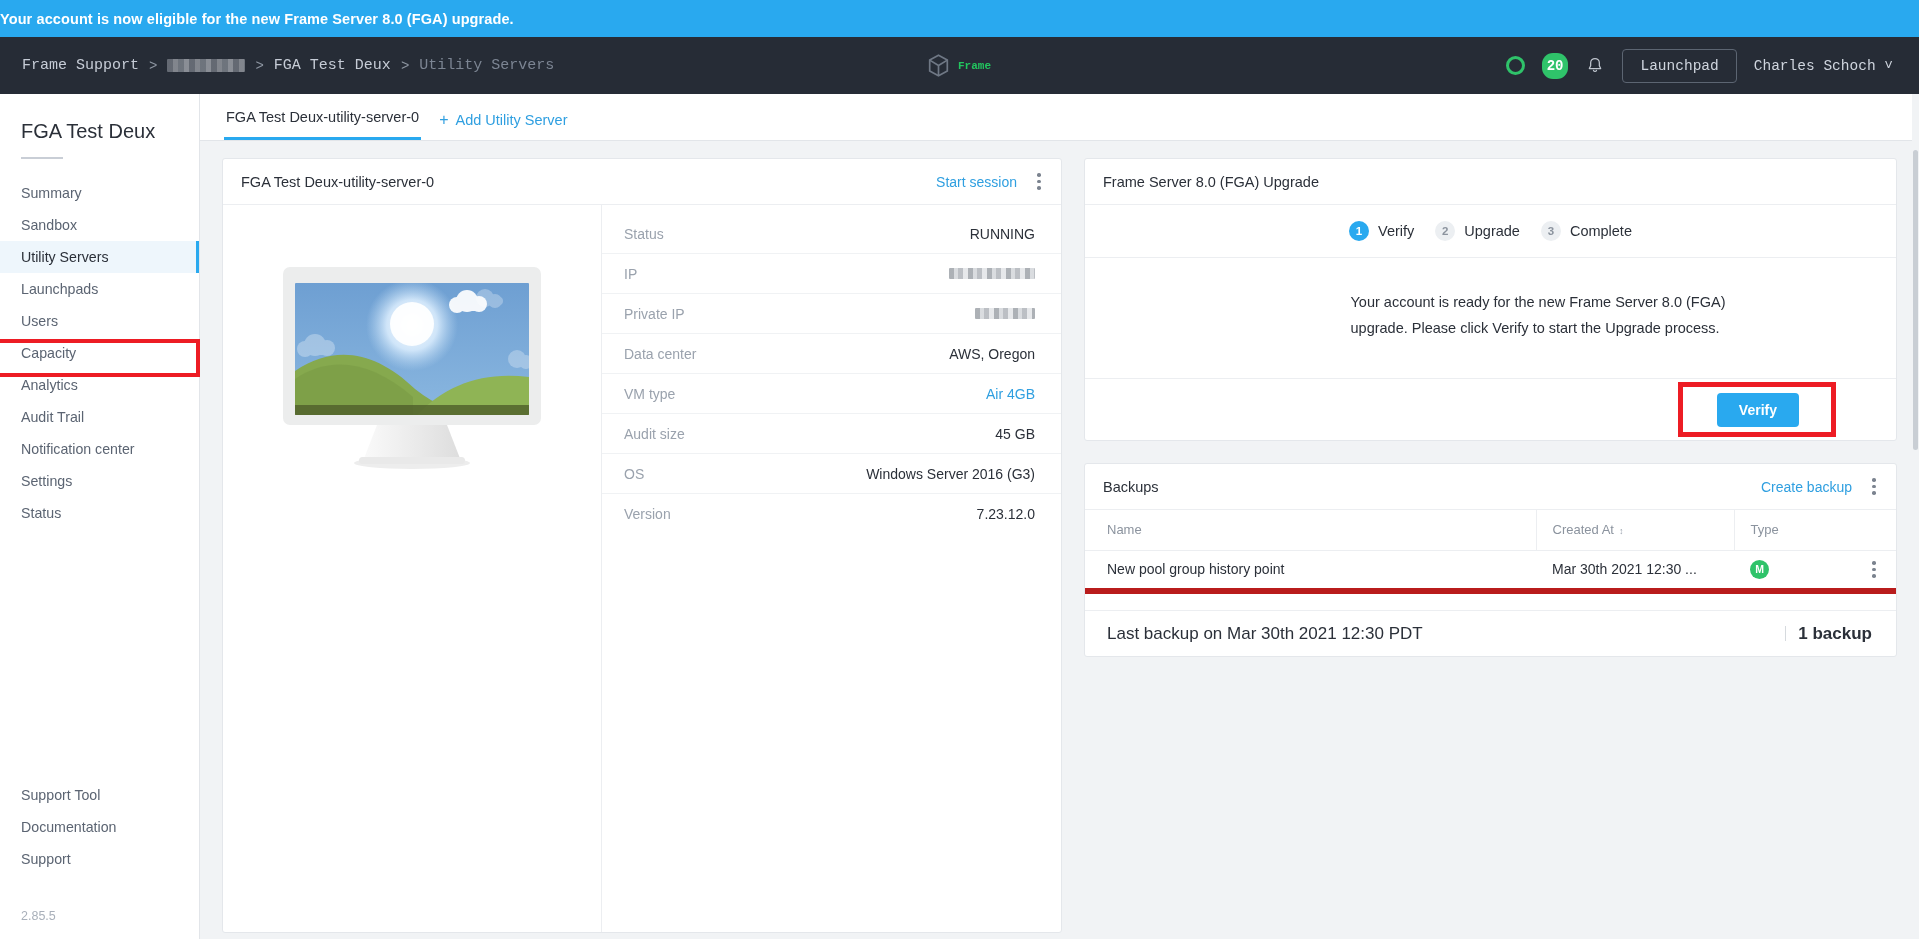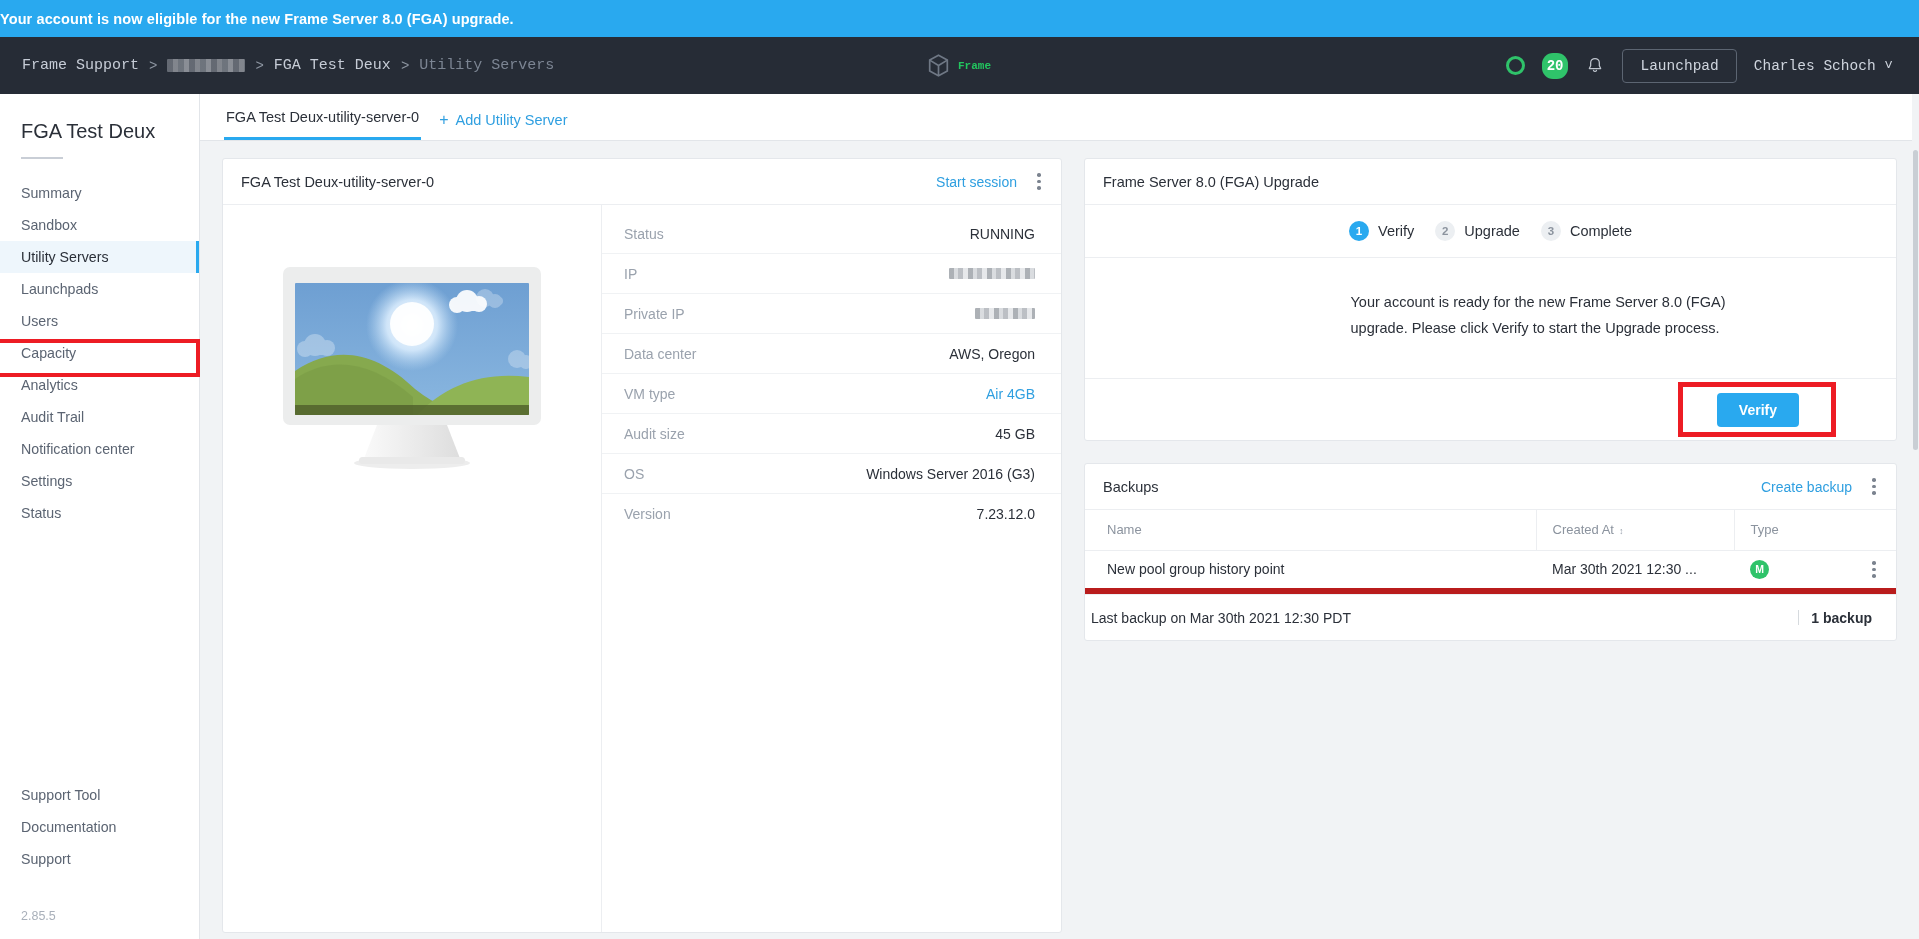--- a/index.html
+++ b/index.html
@@ -229,21 +229,21 @@
   .bk-table td.c-created { padding-left: 16px; }
   .bk-table td.c-type { padding-left: 16px; }
   .type-badge {
     width: 19px; height: 19px; border-radius: 50%; background: #2fc36a;
     color: #fff; font-size: 10.5px; font-weight: 700;
     display: inline-flex; align-items: center; justify-content: center;
   }
   .backups-spacer { flex: 1; }
   .backups-footer {
     height: 46px; border-top: 1px solid #eceef1; display: flex; align-items: center;
-    padding: 0 24px 0 6px; font-size: 14px; color: #2b3039;
+    padding: 0 24px 0 22px; font-size: 17px; color: #2b3039; margin-top: 16px;
   }
   .backups-count { margin-left: auto; display: flex; align-items: center; gap: 12px; }
   .vsep { width: 1px; height: 15px; background: #d6dade; display: block; }
   .bold { font-weight: 700; }
 
   
   .scroll-rail {
     position: absolute; right: 0; top: 0; bottom: 0; width: 7px; background: #f1f3f5;
   }
   .scroll-thumb {

